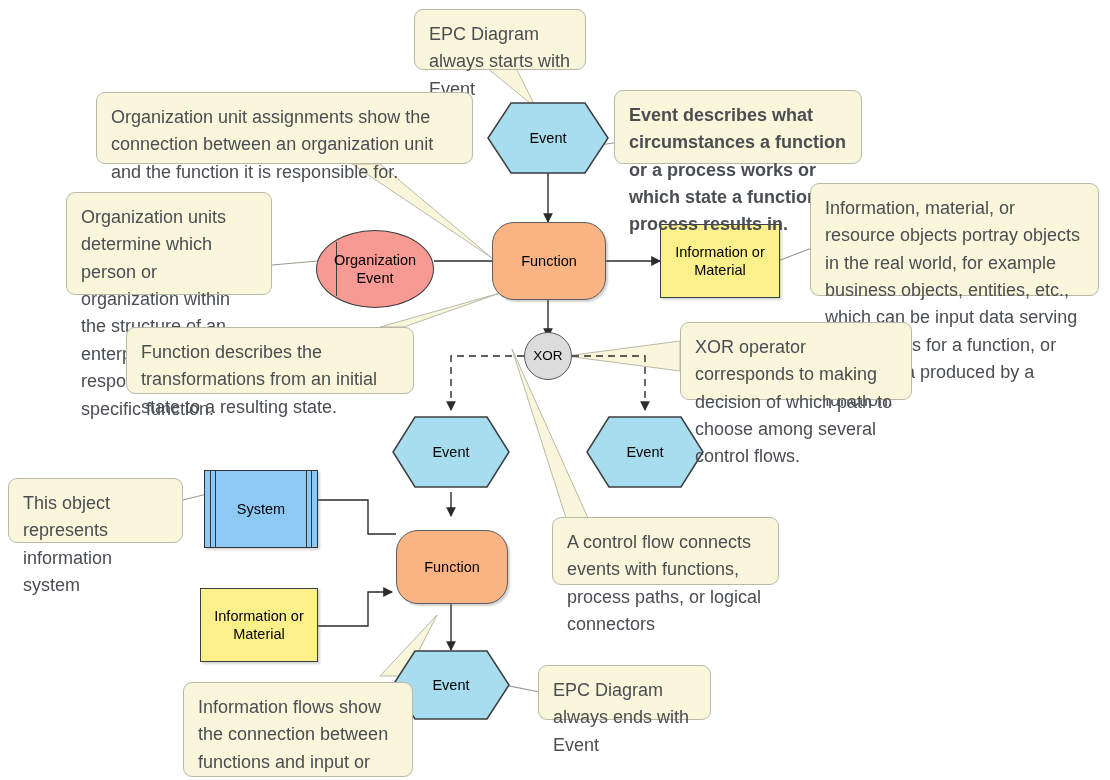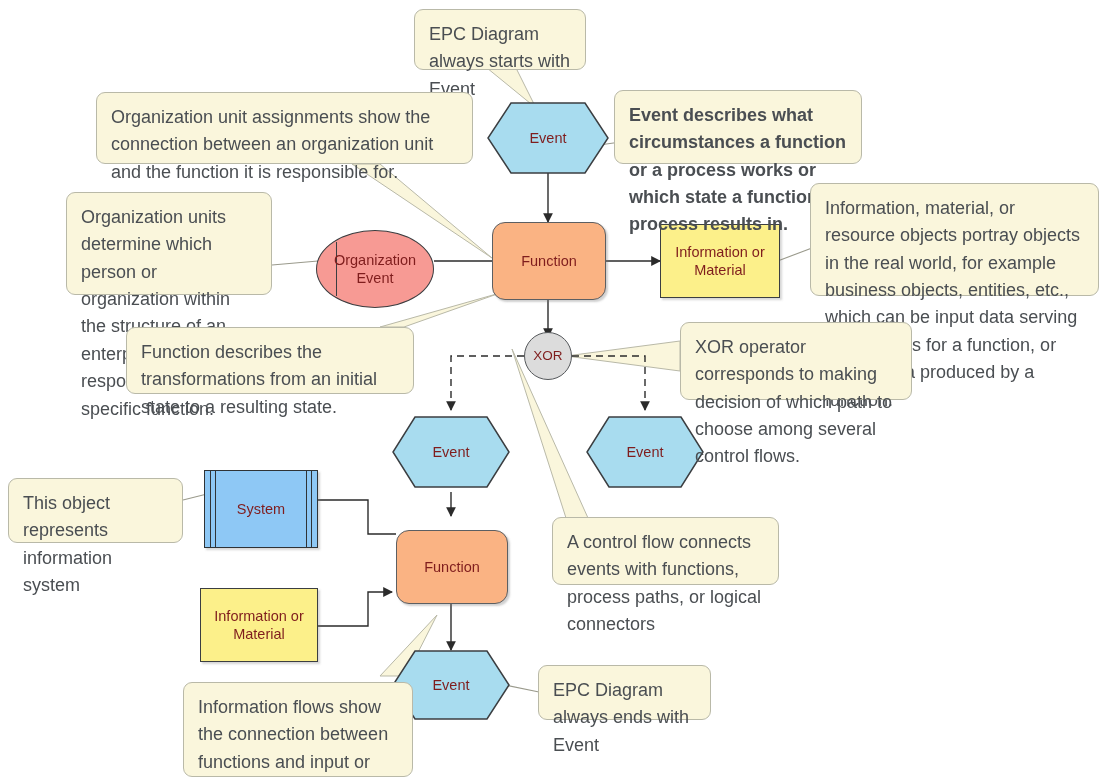--- a/index.html
+++ b/index.html
@@ -24,21 +24,21 @@
     height: 780px;
     pointer-events: none;
   }
   .node {
     position: absolute;
     box-sizing: border-box;
     display: flex;
     align-items: center;
     justify-content: center;
     text-align: center;
-    color: #7f1d1d;
+    color: #000000;
     font-size: 14.5px;
     line-height: 1.25;
     z-index: 3;
   }
   .callout {
     position: absolute;
     box-sizing: border-box;
     background: #faf6dc;
     border: 1px solid #b9b9a8;
     border-radius: 9px;
@@ -60,21 +60,21 @@
     height: 100%;
   }
   .hex .hex-label {
     position: relative;
     z-index: 2;
   }
   
   .function {
     background: #fab383;
     border: 1.3px solid #5c5f62;
-    border-radius: 13px;
+    border-radius: 22px;
     box-shadow: 2px 2px 2px rgba(120,120,120,0.35);
   }
   
   .infomat {
     background: #fcf08a;
     border: 1.3px solid #3b3e41;
     box-shadow: 2px 2px 2px rgba(120,120,120,0.3);
   }
   
   .orgunit {

